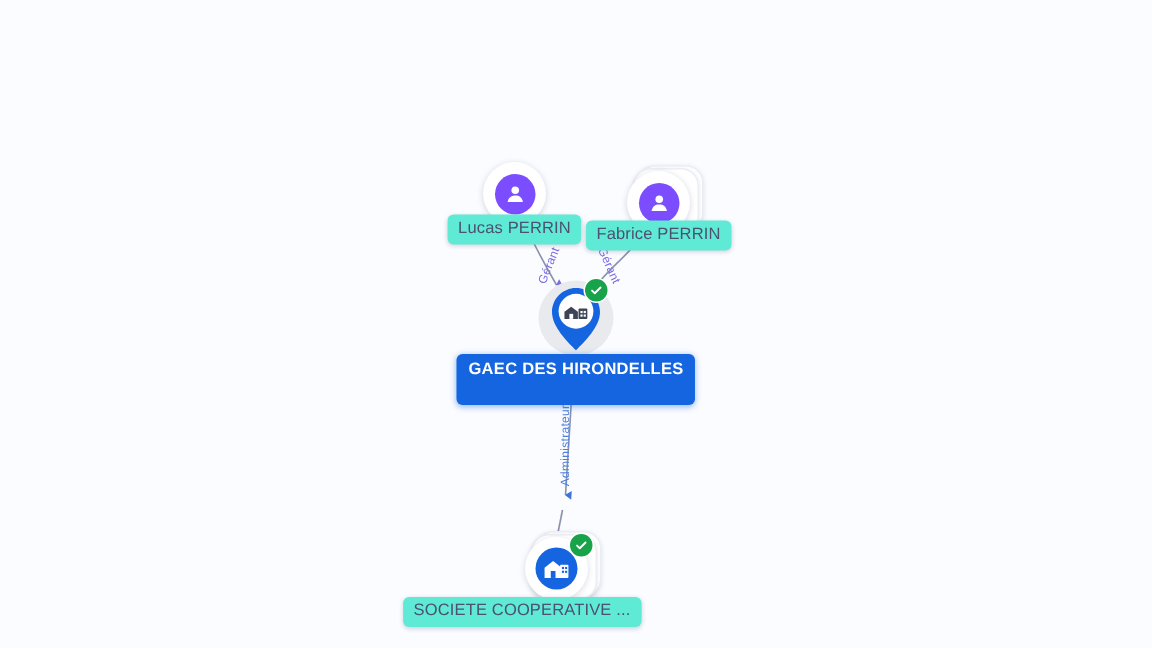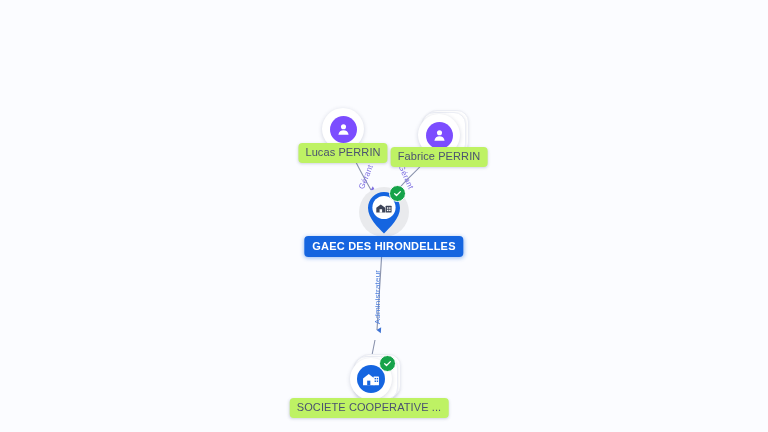--- a/index.html
+++ b/index.html
@@ -129,38 +129,38 @@
     align-items: center;
     justify-content: center;
     z-index: 5;
   }
 
   
   .node-label {
     position: absolute;
     transform: translate(-50%, 0);
     white-space: nowrap;
-    background: #bef264;
+    background: #5eead4;
     color: #4a5270;
     font-size: 11px;
     line-height: 13px;
     padding: 3px 7px 4px 7px;
     border-radius: 4px;
     box-shadow: 0 1px 3px rgba(60,70,110,0.22);
     letter-spacing: 0.1px;
   }
   .node-label.primary {
     background: #1565e0;
     color: #ffffff;
     font-size: 11px;
     font-weight: 700;
     letter-spacing: 0.2px;
     border-radius: 4px;
     box-shadow: 0 1px 4px rgba(21,101,224,0.45);
-    padding: 4px 8px 4px 8px;
+    padding: 4px 8px 17px 8px;
   }
 
   
   .edge-label {
     position: absolute;
     white-space: nowrap;
     font-size: 8px;
     color: #7b6ce0;
     letter-spacing: 0.2px;
     transform-origin: 50% 50%;
@@ -272,15 +272,15 @@
           <rect x="6.9" y="14.2" width="4.2" height="6.2" fill="#1565e0"></rect>
         </svg>
       </div>
     </div>
     <div class="badge-check" style="left: 29px; top: -3px; background: rgb(22, 163, 74);">
       <svg width="9" height="9" viewBox="0 0 24 24" aria-hidden="true">
         <path d="M4.5,12.6 L9.4,17.4 L19.6,7.1" fill="none" stroke="#ffffff" stroke-width="3.4" stroke-linecap="round" stroke-linejoin="round"></path>
       </svg>
     </div>
   </div>
-  <div class="node-label" id="lbl-coop" style="left:369px; top:398px;text-align:right;">SOCIETE COOPERATIVE ...</div>
+  <div class="node-label" id="lbl-coop" style="left:348px; top:398px;text-align:right;">SOCIETE COOPERATIVE ...</div>
 
 </div>
 
 </body></html>

